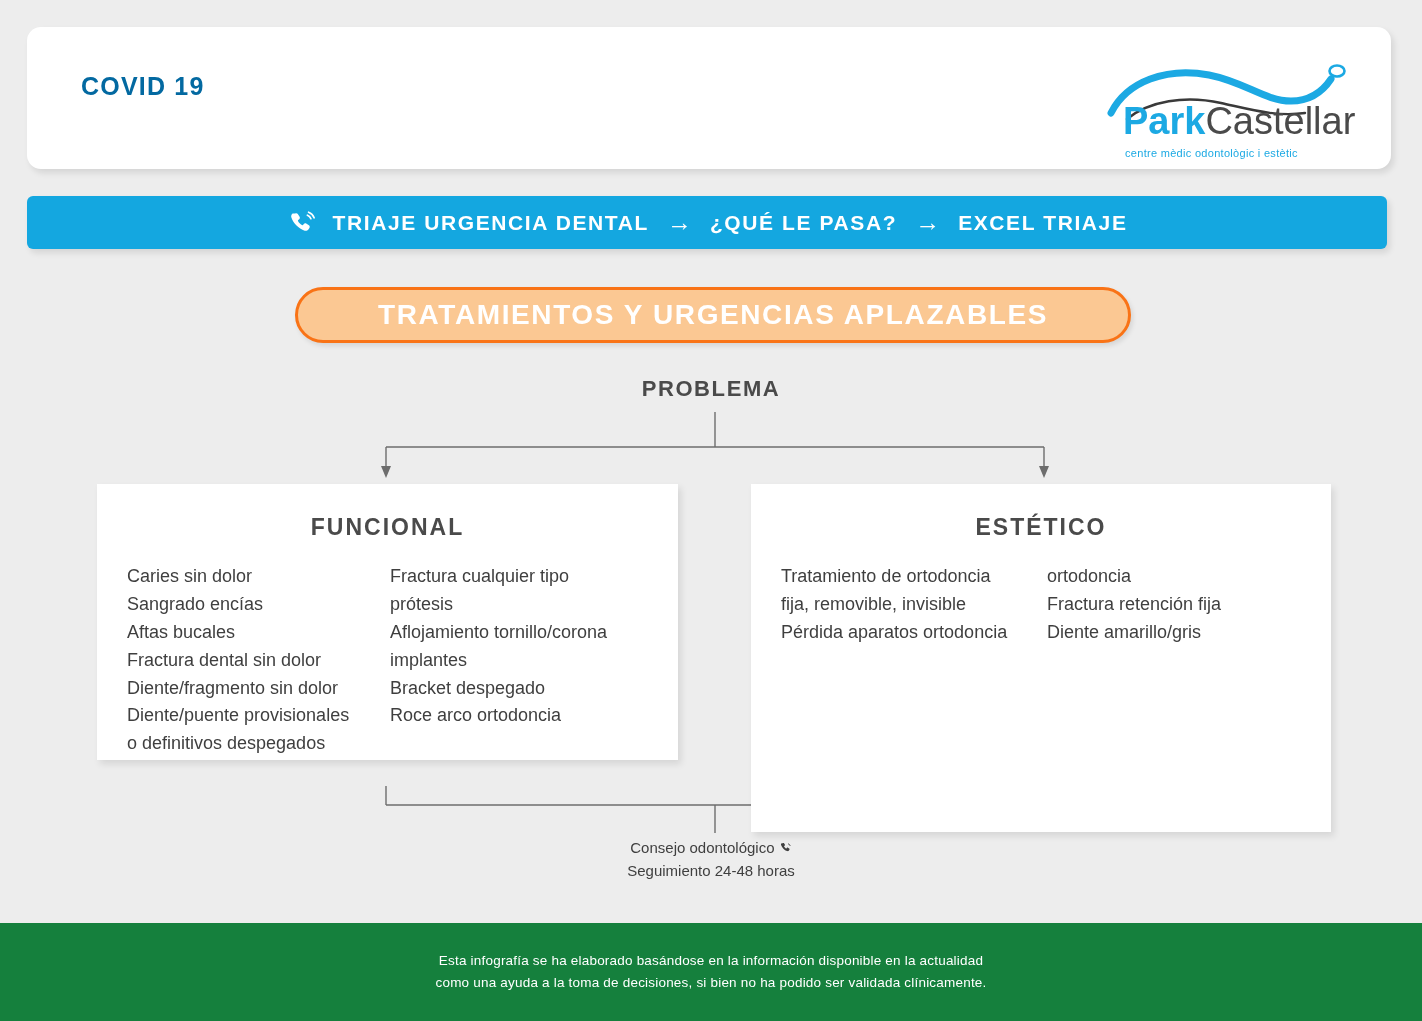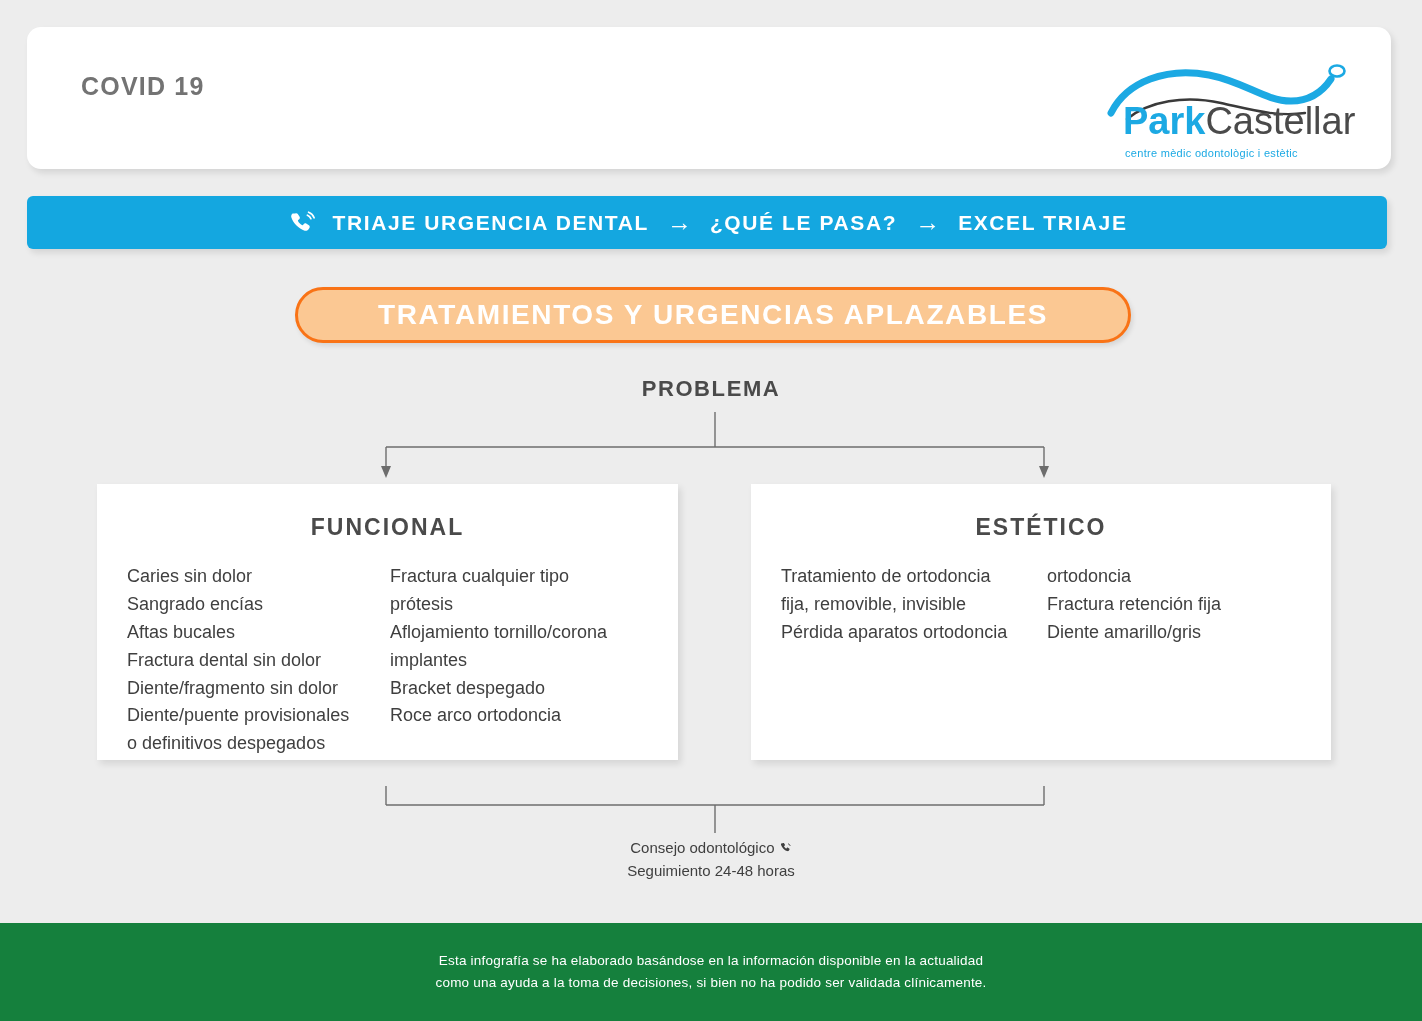--- a/index.html
+++ b/index.html
@@ -26,21 +26,21 @@
     box-shadow: 3px 4px 6px rgba(0,0,0,0.10);
   }
   .header-titles {
     position: absolute;
     left: 54px; top: 44px;
   }
   .title-main {
     font-size: 25px;
     font-weight: bold;
     letter-spacing: 1.2px;
-    color: #737373;
+    color: #0369a1;
     line-height: 1.25;
   }
   .title-sub {
     font-size: 25px;
     font-weight: normal;
     letter-spacing: 1.2px;
     color: #6d6d6d;
     line-height: 1.3;
     margin-top: 4px;
   }
@@ -135,21 +135,21 @@
   .connectors { position: absolute; left: 0; top: 0; width: 1422px; height: 1021px; pointer-events: none; }
 
   
   .branch-card {
     position: absolute;
     background: #ffffff;
     border-radius: 0;
     box-shadow: 3px 4px 7px rgba(0,0,0,0.10);
   }
   #card-funcional { left: 97px; top: 484px; width: 581px; height: 276px; }
-  #card-estetico  { left: 751px; top: 484px; width: 580px; height: 276px; }
+  #card-estetico  { left: 751px; top: 484px; width: 580px; height: 348px; }
 
   .branch-title {
     text-align: center;
     margin-top: 30px;
     font-size: 23px;
     font-weight: bold;
     letter-spacing: 2px;
     color: #4a4a4a;
   }
   .cols {

